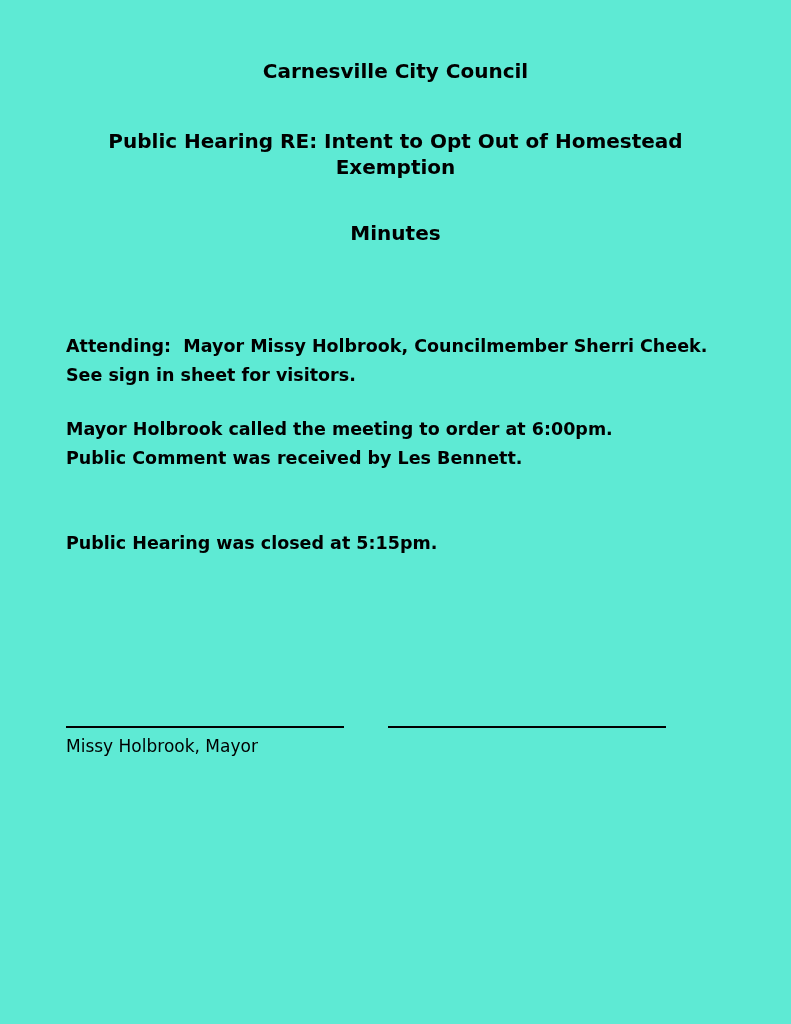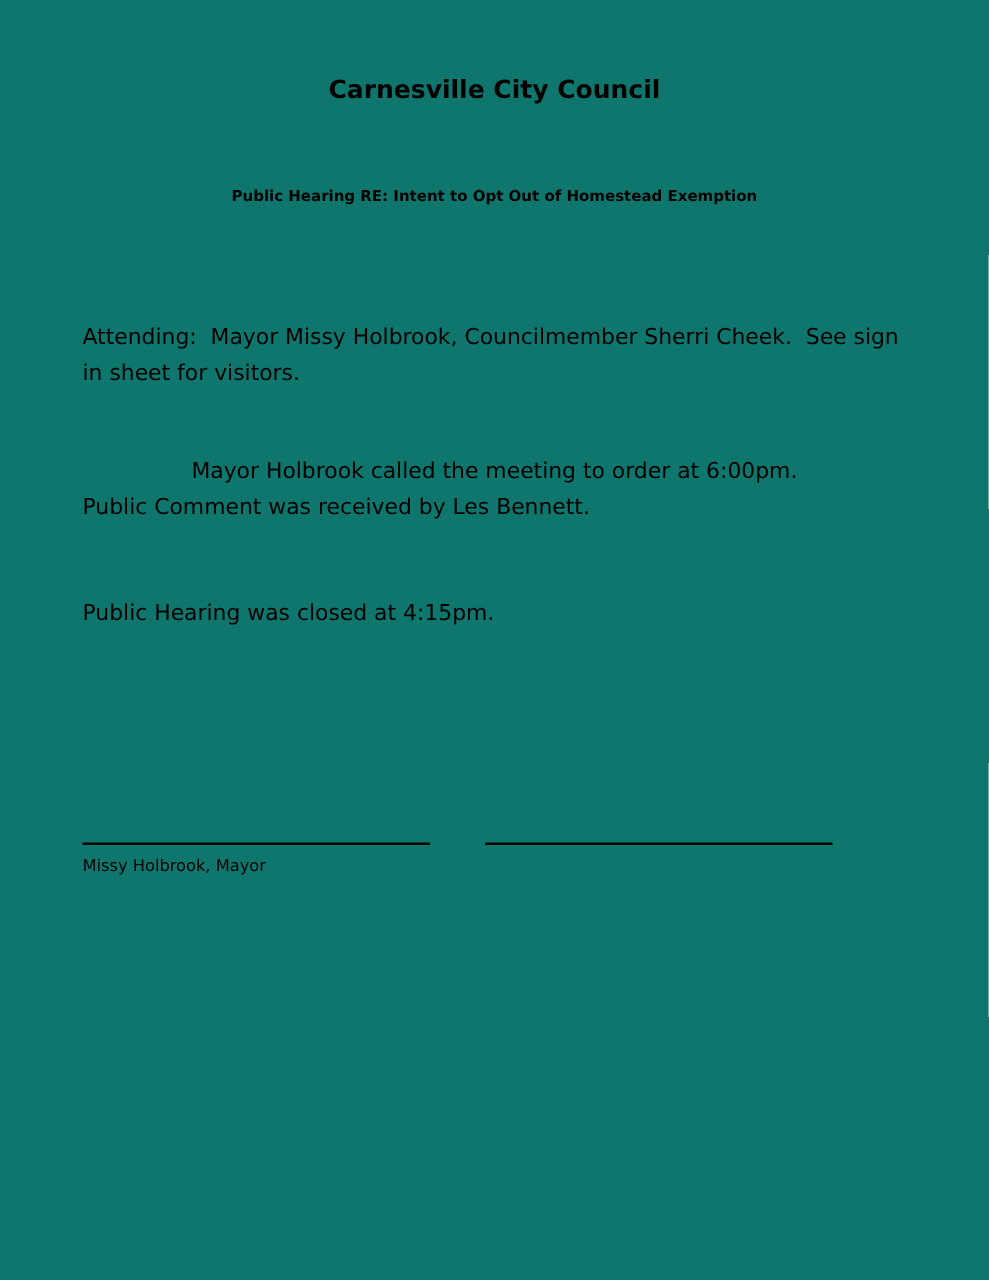--- a/index.html
+++ b/index.html
@@ -5,87 +5,89 @@
   html, body {
     margin: 0;
     padding: 0;
     background: #ffffff;
   }
   .page {
     position: relative;
     width: 791px;
     height: 1024px;
     margin: 0 auto;
-    background: #0f766e;
+    background: #5eead4;
     color: #000000;
     font-family: "DejaVu Sans", "Liberation Sans", sans-serif;
     box-sizing: border-box;
     padding: 58px 66px 0 66px;
     overflow: hidden;
   }
   .heading {
     text-align: center;
     font-weight: bold;
     font-size: 20px;
     line-height: 26px;
     margin: 0;
     white-space: pre-wrap;
   }
   .heading.date-line   { margin-top: 40px; }
-  .heading.subject-line{ margin-top: 60px; font-size: 12px; }
+  .heading.subject-line{ margin-top: 44px; font-size: 20px; }
   .heading.minutes     { margin-top: 40px; }
 
   .body-para {
     font-size: 17.5px;
     line-height: 29px;
     margin: 0;
     white-space: pre-wrap;
+    font-weight: bold;
   }
   .para-attending { margin-top: 86px; }
-  .para-order     { margin-top: 49px; text-align: center; }
+  .para-order     { margin-top: 25px; }
   .para-comment   { }
   .para-closed    { margin-top: 56px; }
 
   .signature-row {
     margin-top: 168px;
     display: flex;
     gap: 44px;
   }
   .signature-block {
     width: 278px;
   }
   .signature-line {
     border-top: 2px solid #000000;
     height: 0;
     margin: 0 0 6px 0;
   }
   .signature-label {
-    font-size: 13px;
+    font-size: 17px;
     line-height: 24px;
     white-space: pre-wrap;
   }
 </style>
 </head>
 <body>
 
 <div class="page">
 
   <h1 class="heading title">Carnesville City Council</h1>
 
 
   <h2 class="heading subject-line">Public Hearing RE: Intent to Opt Out of Homestead Exemption</h2>
 
+  <h2 class="heading minutes">Minutes</h2>
 
   <p class="body-para para-attending">Attending:  Mayor Missy Holbrook, Councilmember Sherri Cheek.  See sign in sheet for visitors.</p>
 
   <p class="body-para para-order">Mayor Holbrook called the meeting to order at 6:00pm.</p>
 
   <p class="body-para para-comment">Public Comment was received by Les Bennett.</p>
 
-  <p class="body-para para-closed">Public Hearing was closed at 4:15pm.</p>
+  <p class="body-para para-closed">Public Hearing was closed at 5:15pm.</p>
 
   <div class="signature-row">
 
     <div class="signature-block">
       <div class="signature-line"></div>
       <div class="signature-label">Missy Holbrook, Mayor</div>
     </div>
 
     <div class="signature-block">
       <div class="signature-line"></div>

